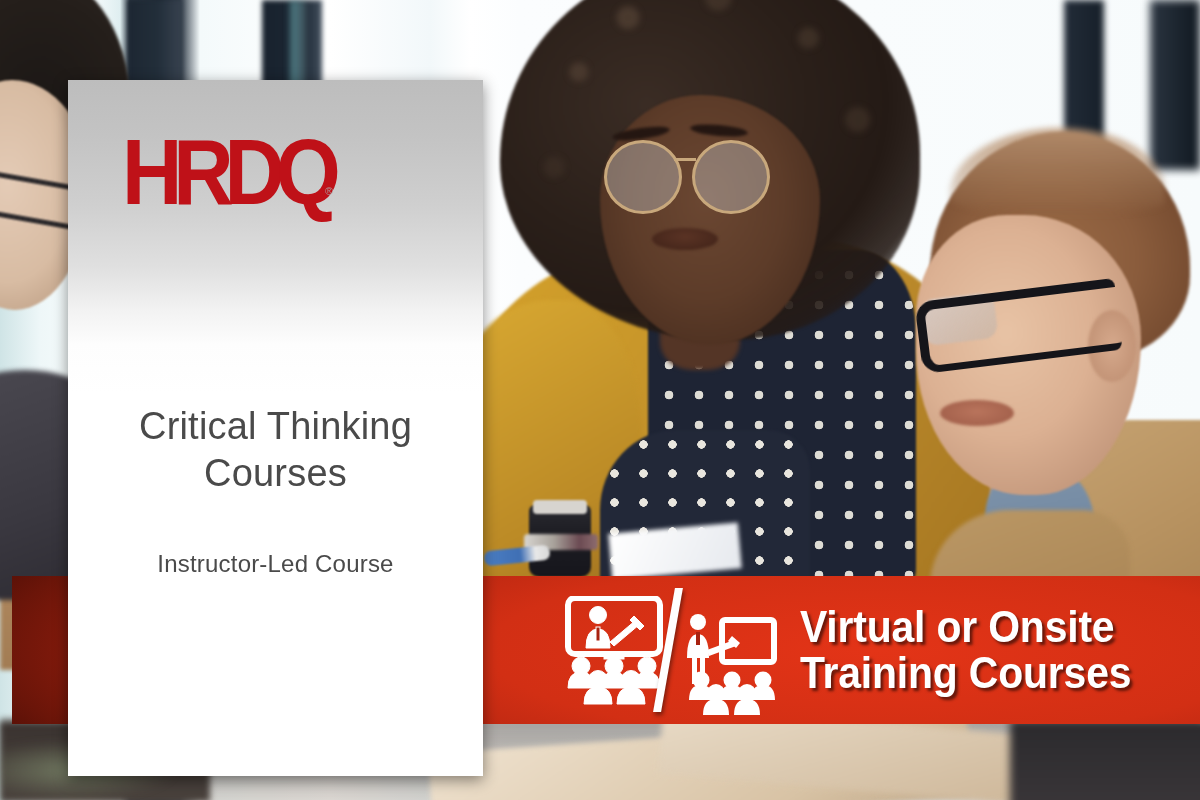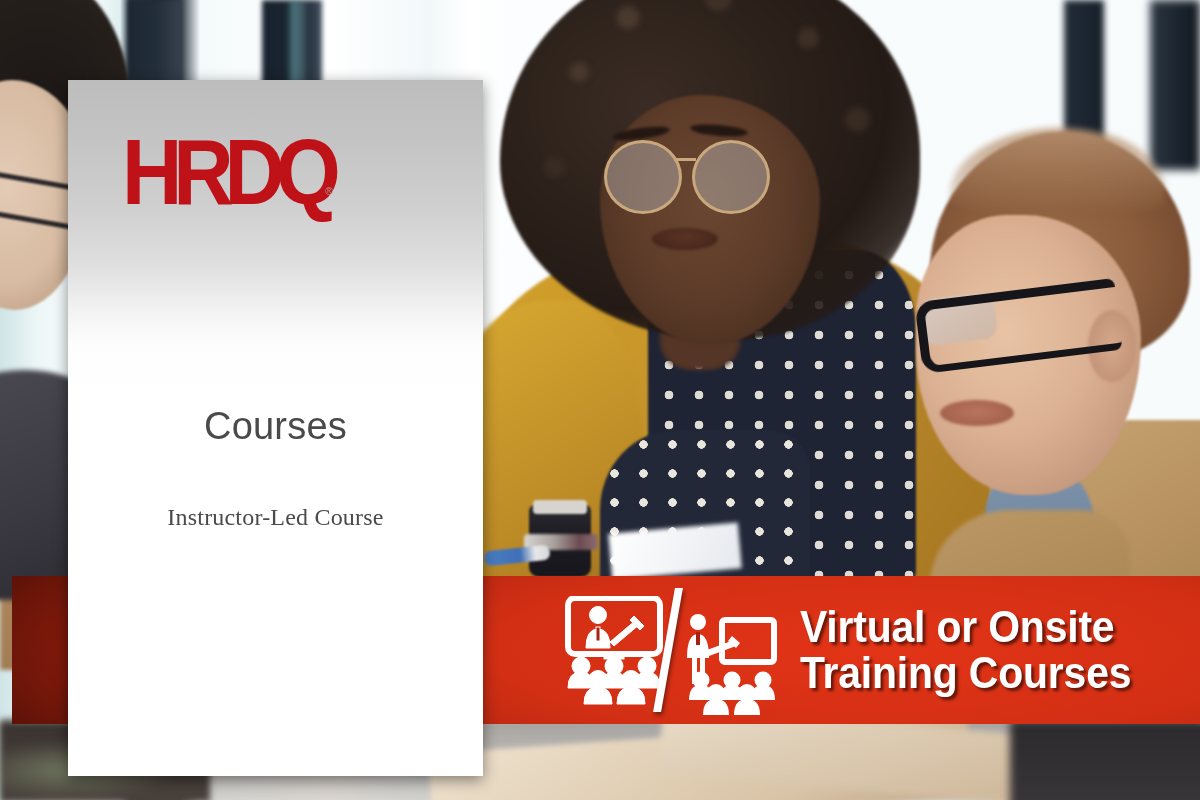--- a/index.html
+++ b/index.html
@@ -477,21 +477,21 @@
     font-weight: normal;
     font-size: 38px;
     line-height: 1.22;
     letter-spacing: .2px;
   }
   .course-type {
     margin-top: 54px;
     width: 340px;
     text-align: center;
     color: #4a4a4a;
-    font-family: Liberation Serif, serif;
+    font-family: Liberation Sans, sans-serif;
     font-weight: normal;
     font-size: 24px;
     letter-spacing: .2px;
   }
 </style>
 </head>
 <body>
 
 <div class="stage">
 
@@ -627,19 +627,20 @@
   <div class="card">
 
     <div class="logo-block">
       <div class="logo-hrdq">
         <span>HRDQ</span>
         <span class="logo-reg">®</span>
       </div>
     </div>
 
     <div class="course-title">
+      <div>Critical Thinking</div>
       <div>Courses</div>
     </div>
 
     <div class="course-type">Instructor-Led Course</div>
   </div>
 
 </div>
 
 </body></html>

